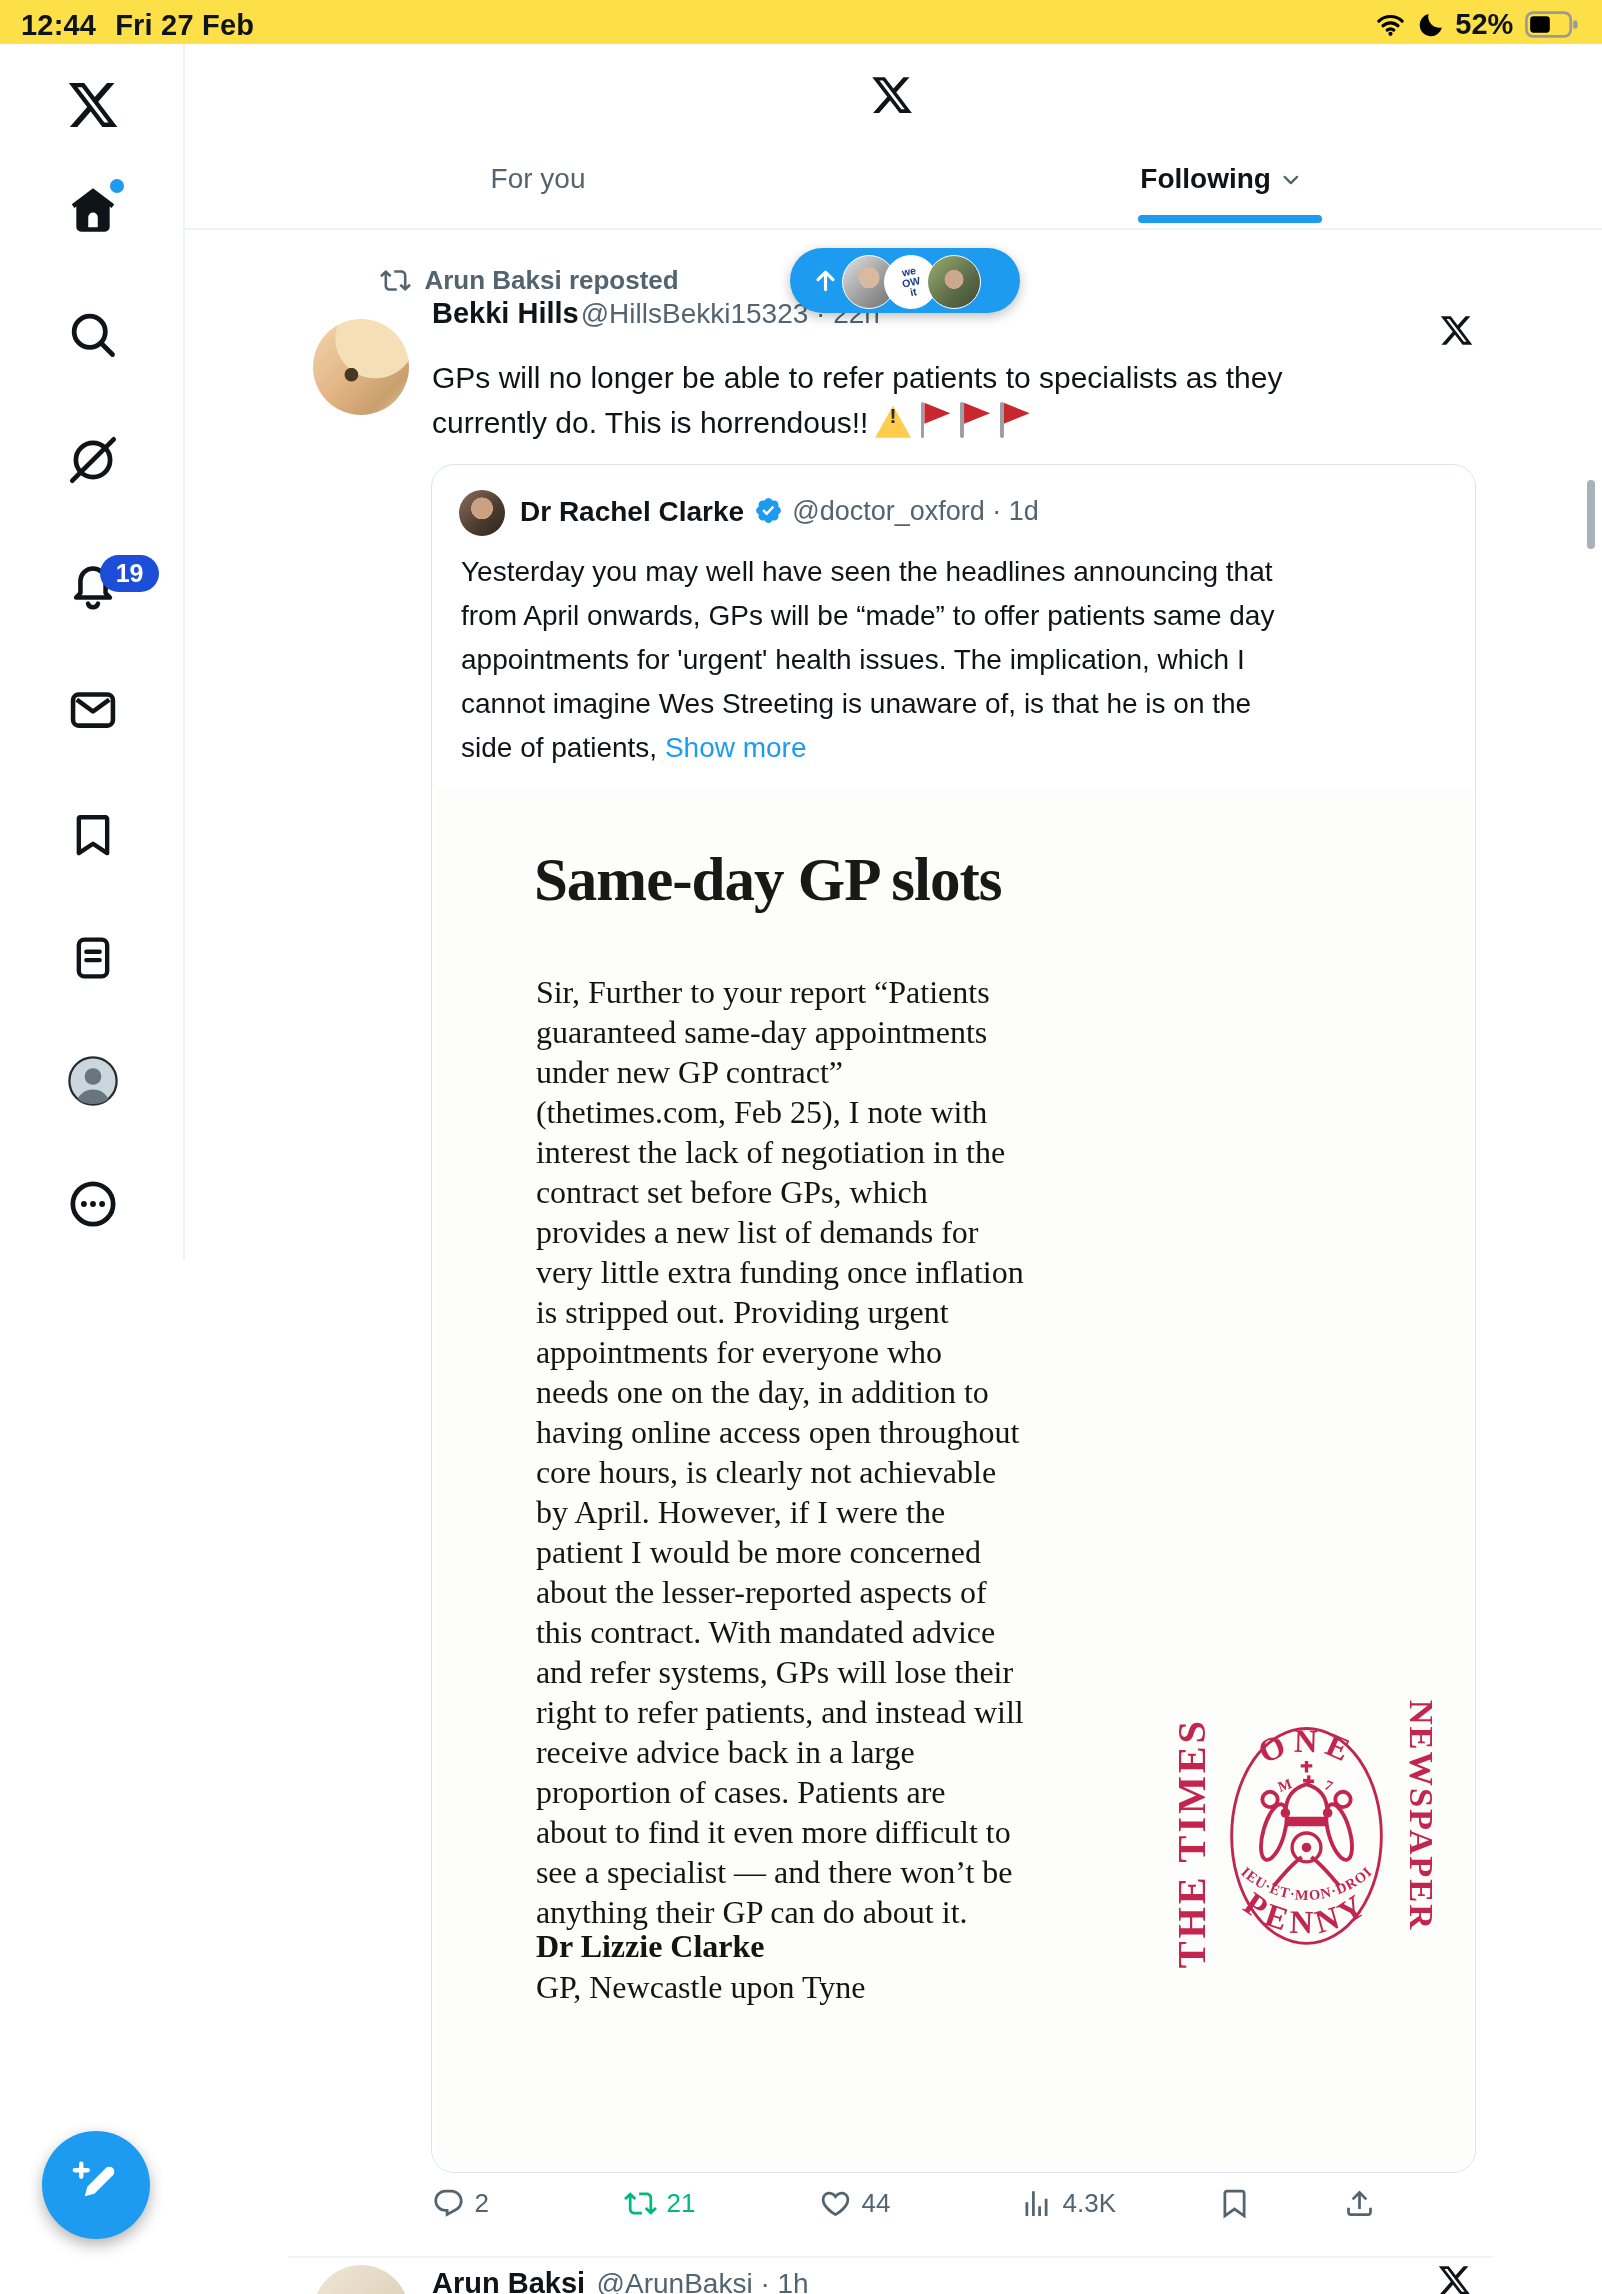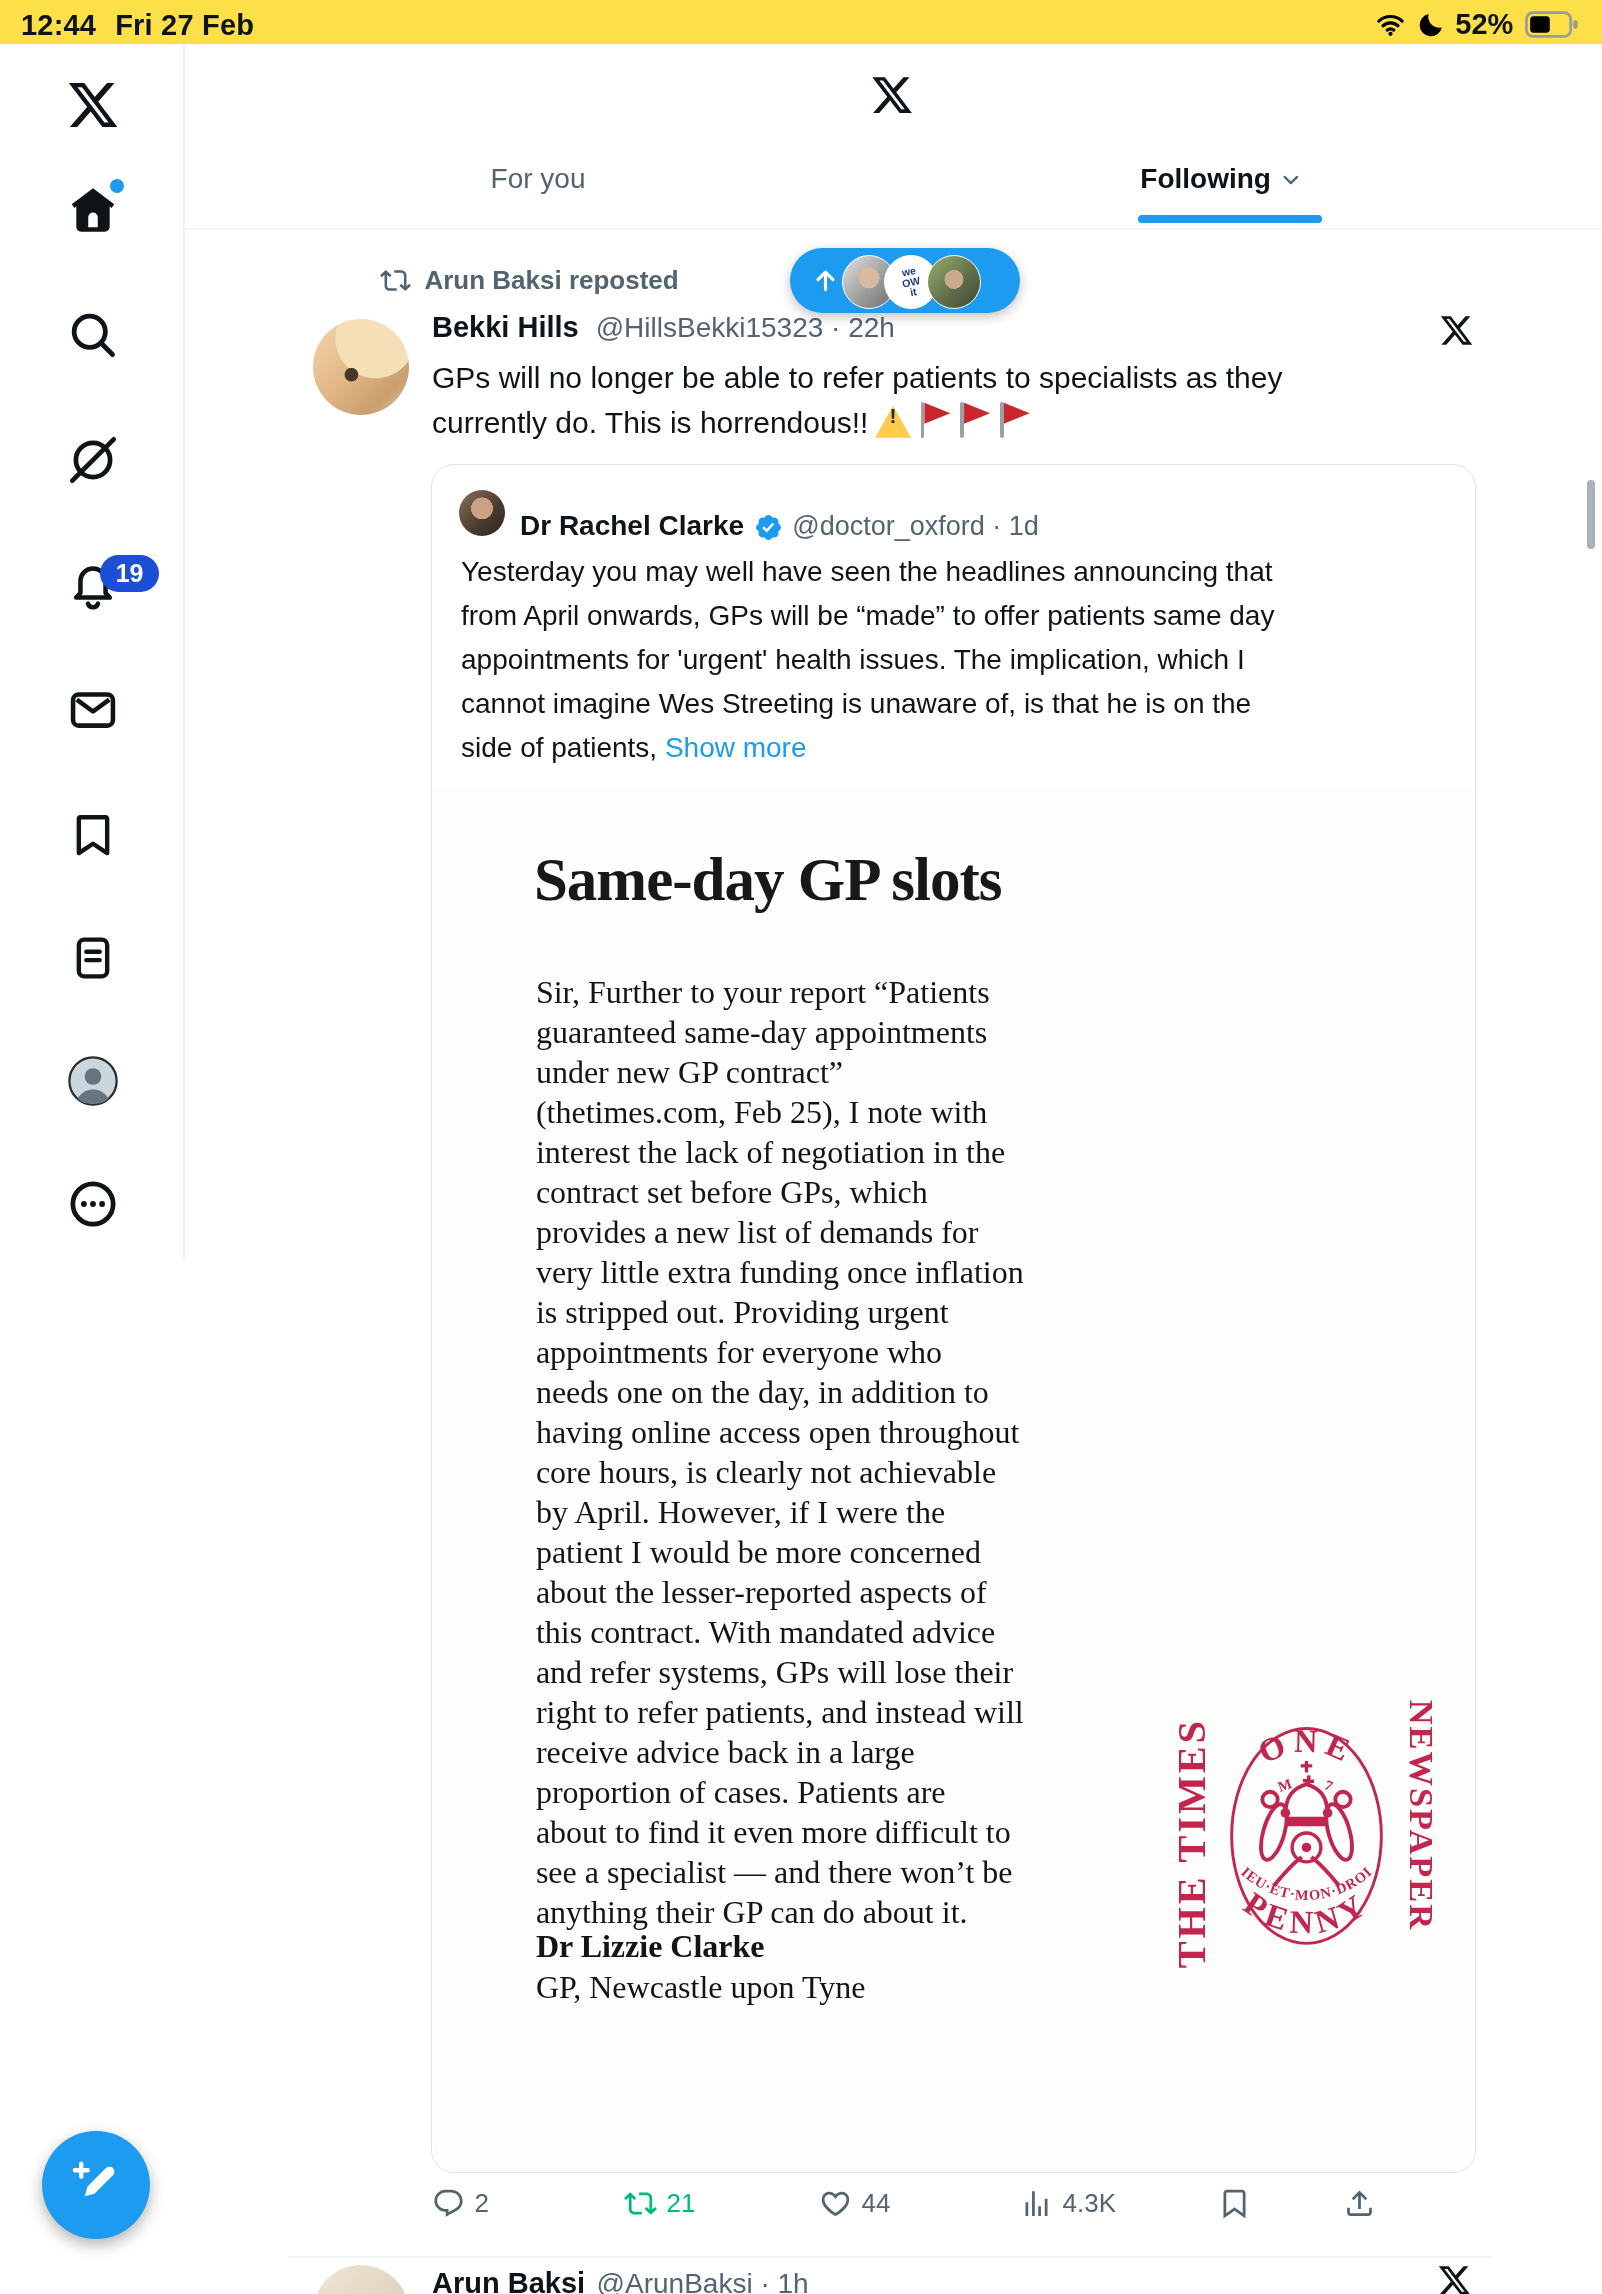--- a/index.html
+++ b/index.html
@@ -40,37 +40,37 @@
   .av-woman{background:radial-gradient(circle at 50% 42%,#d9b9a0 0 26%,rgba(0,0,0,0) 27%),linear-gradient(135deg,#e3e3e3,#9e9e9e 55%,#6f6f6f);}
   .av-weownit{background:#fff;}
   .av-weownit .wo-txt{font-size:10.6px;line-height:10.6px;font-weight:800;color:#1b3c8c;white-space:pre-line;text-align:center;transform:rotate(-12deg);}
   .av-beard{background:radial-gradient(circle at 50% 45%,#caa98c 0 24%,rgba(0,0,0,0) 25%),linear-gradient(135deg,#9ab06d,#5d6b4a 60%,#3e4a33);}
 
   
   .t1-avatar{position:absolute;left:313px;top:319px;width:96px;height:96px;border-radius:50%;
      background:radial-gradient(circle at 40% 58%,#4a3827 0 8%,rgba(0,0,0,0) 9%),
                 radial-gradient(circle at 65% 20%,#f4dfb7 0 40%,rgba(0,0,0,0) 41%),
                 linear-gradient(135deg,#f2d7ae 0%,#e3b585 48%,#c99f6e 78%,#e8cda4 100%);}
-  .t1-namerow{position:absolute;left:432px;top:311px;display:flex;align-items:baseline;gap:17px;}
+  .t1-namerow{position:absolute;left:432px;top:297px;display:flex;align-items:baseline;gap:2px;}
   .t-name{font-size:29px;font-weight:700;color:#0f1419;}
   .t-meta{font-size:28px;color:#536471;}
   .t1-xlogo{position:absolute;left:1439px;top:313px;color:#0f1419;}
   .t1-text{position:absolute;left:432px;top:355px;width:1047px;font-size:30px;line-height:45px;color:#0f1419;white-space:pre-line;}
   .emoji{display:inline-block;vertical-align:-4.8px;margin-left:6.7px;position:relative;}
   .emoji-warning{width:36px;height:32px;background:#ffcc4d;clip-path:polygon(50% 0,100% 100%,0 100%);}
   .emoji-warning::after{content:"!";position:absolute;left:0;right:0;bottom:0;text-align:center;font-weight:800;font-size:21px;color:#2a2a2a;}
   .emoji-red-flag{width:33px;height:36px;}
   .emoji-red-flag::before{content:"";position:absolute;left:2.9px;top:0;width:3.8px;height:36px;background:#9aa0a6;border-radius:1.9px;}
   .emoji-red-flag::after{content:"";position:absolute;left:6.7px;top:1px;width:26px;height:25px;background:#c8282d;clip-path:polygon(0 0,100% 42%,0 84%);}
 
   
   .qcard{position:absolute;left:431px;top:464px;width:1045px;height:1709px;border:1.9px solid #dbe4ea;border-radius:23px;background:#fff;box-sizing:border-box;}
   .q-avatar{position:absolute;left:27px;top:25px;width:46px;height:46px;border-radius:50%;
      background:radial-gradient(circle at 50% 40%,#caa182 0 30%,rgba(0,0,0,0) 31%),linear-gradient(135deg,#8a6f5c,#4a3a2e 60%,#2e241c);}
-  .q-namerow{position:absolute;left:88px;top:31px;display:flex;align-items:flex-end;gap:9.6px;margin-top:14px;}
+  .q-namerow{position:absolute;left:88px;top:31px;display:flex;align-items:flex-start;gap:9.6px;}
   .q-name{font-size:28px;font-weight:700;color:#0f1419;}
   .q-meta{font-size:27px;color:#536471;}
   .q-body{position:absolute;left:29px;top:85px;width:990px;font-size:28px;line-height:44px;color:#0f1419;white-space:pre-line;}
   .show-more{color:#1d9bf0;}
 
   
   .clipping{position:absolute;left:1.9px;top:324px;width:1039px;height:1381px;background:#fdfdfc;border-radius:0 0 21px 21px;overflow:hidden;}
   .clip-headline{position:absolute;left:100px;top:56px;font-family:"Liberation Serif",serif;font-weight:700;font-size:61px;letter-spacing:-1px;color:#181818;}
   .clip-body{position:absolute;left:102px;top:183px;width:663px;font-family:"Liberation Serif",serif;font-size:32px;line-height:40px;color:#141414;white-space:pre-line;}
   .clip-sig{position:absolute;left:102px;top:1139px;font-family:"Liberation Serif",serif;font-weight:700;font-size:32px;color:#141414;}

